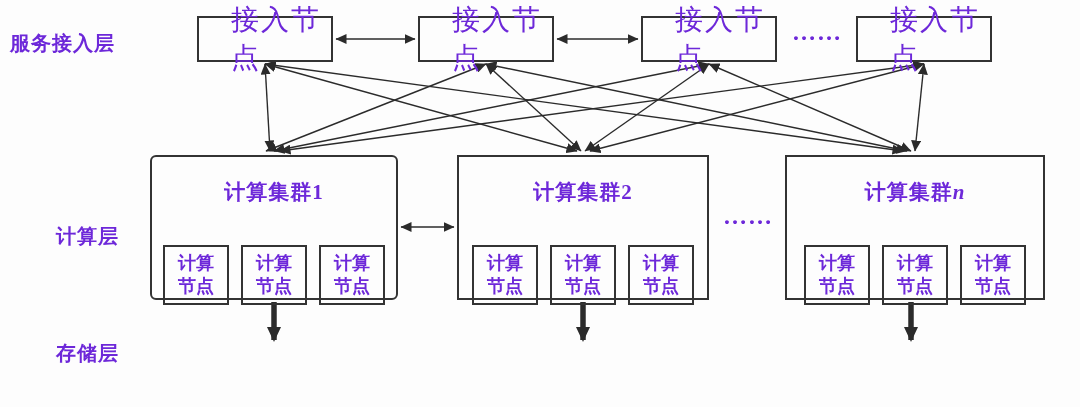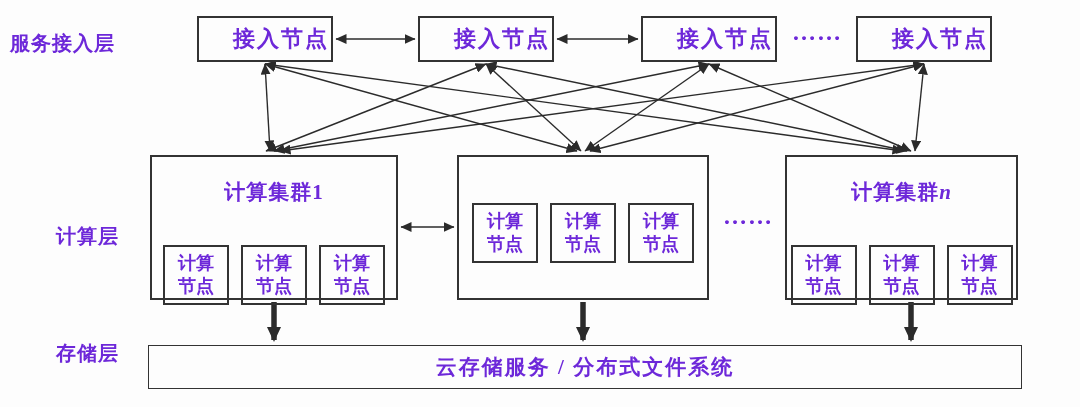--- a/index.html
+++ b/index.html
@@ -9,31 +9,31 @@
   }
   .wires{position:absolute;left:0;top:0;width:1080px;height:407px;}
   .wires line{stroke:#2b2b2b;}
   .thin{stroke-width:1.4px;}
   .thick{stroke-width:5.5px;}
   .marker-fill{fill:#2b2b2b;}
 
   .box{position:absolute;border:2px solid #333333;box-sizing:border-box;
        display:flex;align-items:center;justify-content:center;background:transparent;}
 
-  .access-node{font-size:22px;font-weight:700;letter-spacing:2px;padding-left:32px;}
+  .access-node{font-size:28px;font-weight:400;letter-spacing:2px;padding-left:32px;}
   .a1{left:197px;top:16px;width:136px;height:46px;}
   .a2{left:418px;top:16px;width:136px;height:46px;}
   .a3{left:641px;top:16px;width:136px;height:46px;}
   .a4{left:856px;top:16px;width:136px;height:46px;}
 
   .cluster{position:absolute;border:2px solid #333333;box-sizing:border-box;
            display:flex;flex-direction:column;align-items:center;padding-top:22px;}
-  .c1{left:150px;top:155px;width:248px;height:145px;}
+  .c1{left:150px;top:155px;width:248px;height:145px;border-radius:6px;}
   .c2{left:457px;top:155px;width:252px;height:145px;}
-  .c3{left:785px;top:155px;width:233px;height:145px;}
+  .c3{left:785px;top:155px;width:260px;height:145px;}
   .cluster-title{font-size:21px;font-weight:600;letter-spacing:1px;height:26px;line-height:26px;margin-bottom:16px;}
   .cluster-title .it{font-style:italic;}
   .node-row{display:flex;gap:12px;}
   .compute-node{width:66px;height:60px;border:2px solid #333333;box-sizing:border-box;
                 display:flex;align-items:center;justify-content:center;text-align:center;
                 font-size:18px;font-weight:600;line-height:1.3;white-space:pre-line;margin-top:24px;}
 
   .storage-box{left:148px;top:345px;width:874px;height:44px;border-width:1.8px;
                font-size:21px;font-weight:600;letter-spacing:2px;}
 
@@ -122,20 +122,23 @@
       <div class="compute-node">计算
 节点</div>
       <div class="compute-node">计算
 节点</div>
       <div class="compute-node">计算
 节点</div>
     </div>
   </div>
 
   <div class="cluster c2">
+    <div class="cluster-title">
+      <span>计算集群</span><span>2</span>
+    </div>
     <div class="node-row">
       <div class="compute-node">计算
 节点</div>
       <div class="compute-node">计算
 节点</div>
       <div class="compute-node">计算
 节点</div>
     </div>
   </div>
 
@@ -148,17 +151,14 @@
     <div class="node-row">
       <div class="compute-node">计算
 节点</div>
       <div class="compute-node">计算
 节点</div>
       <div class="compute-node">计算
 节点</div>
     </div>
   </div>
 
-  <div class="box storage-box">
-    <span>云存储服务 / 分布式文件系统</span>
-  </div>
 
 </div>
 
 </body></html>

